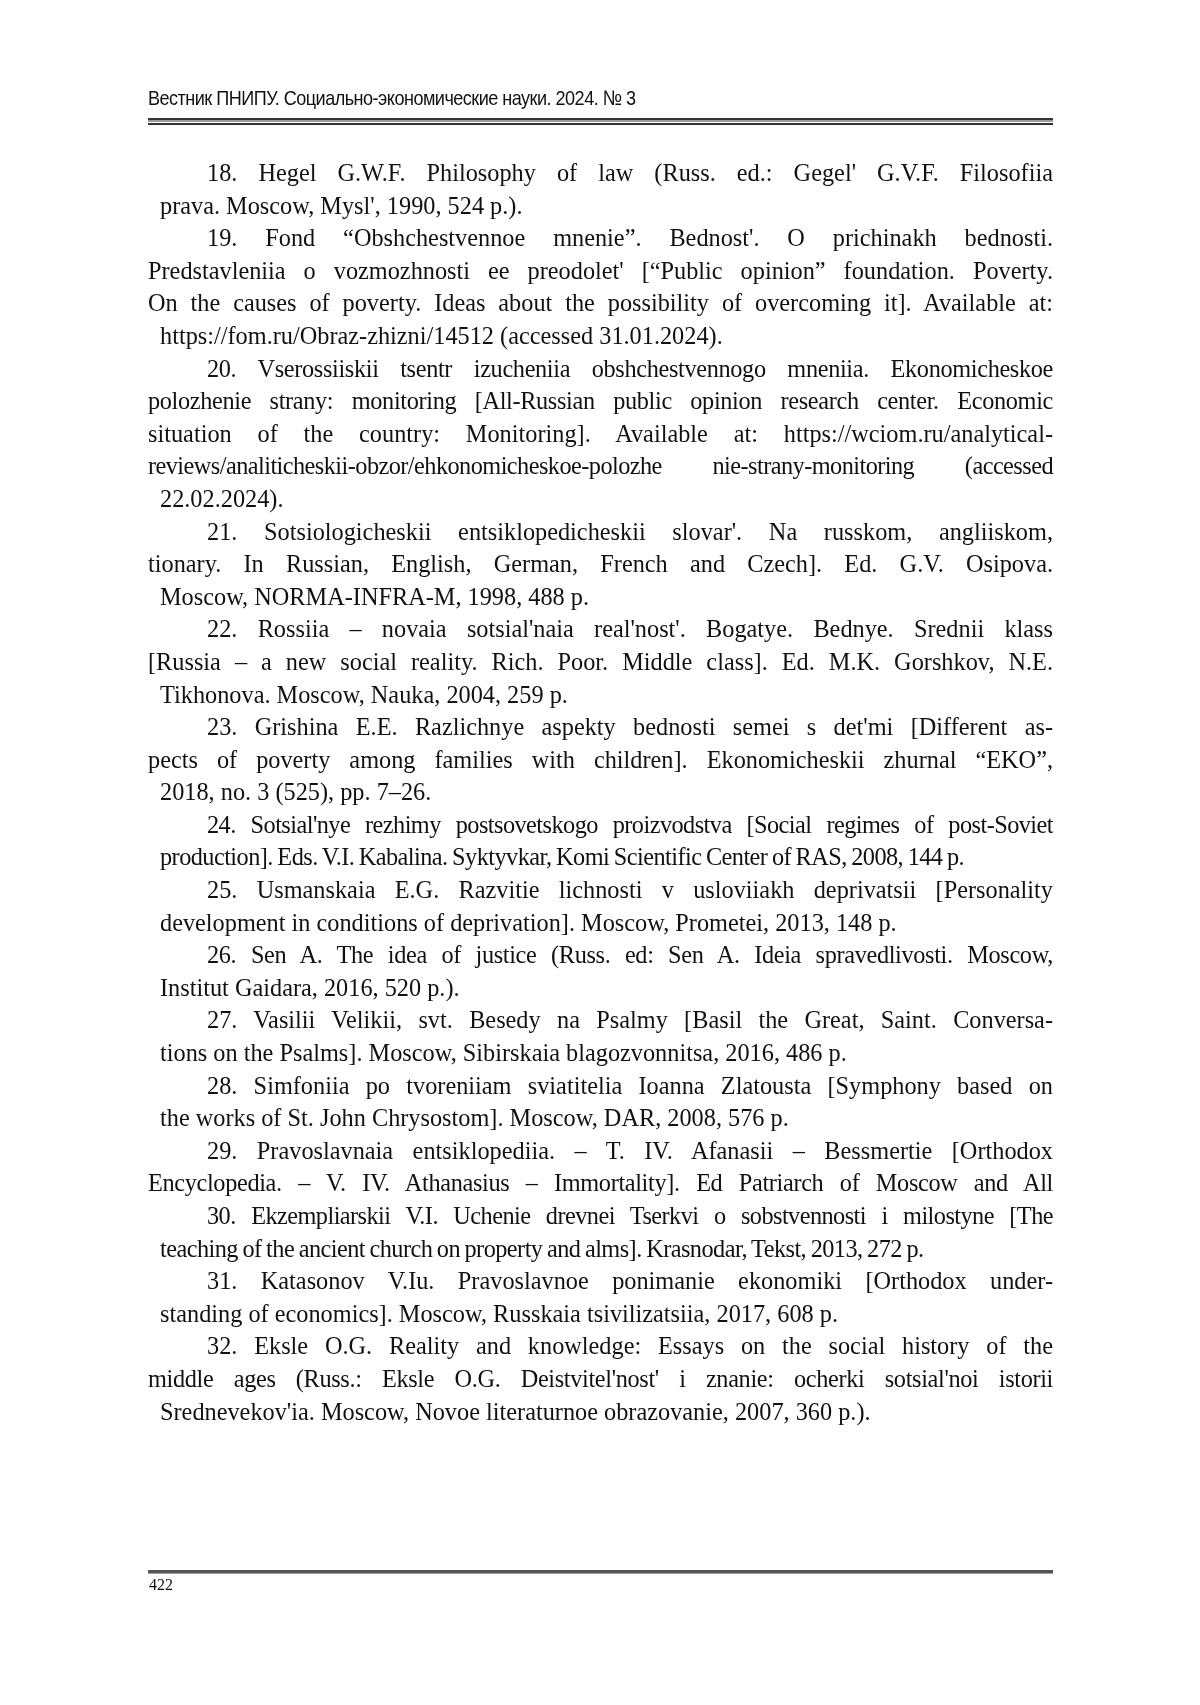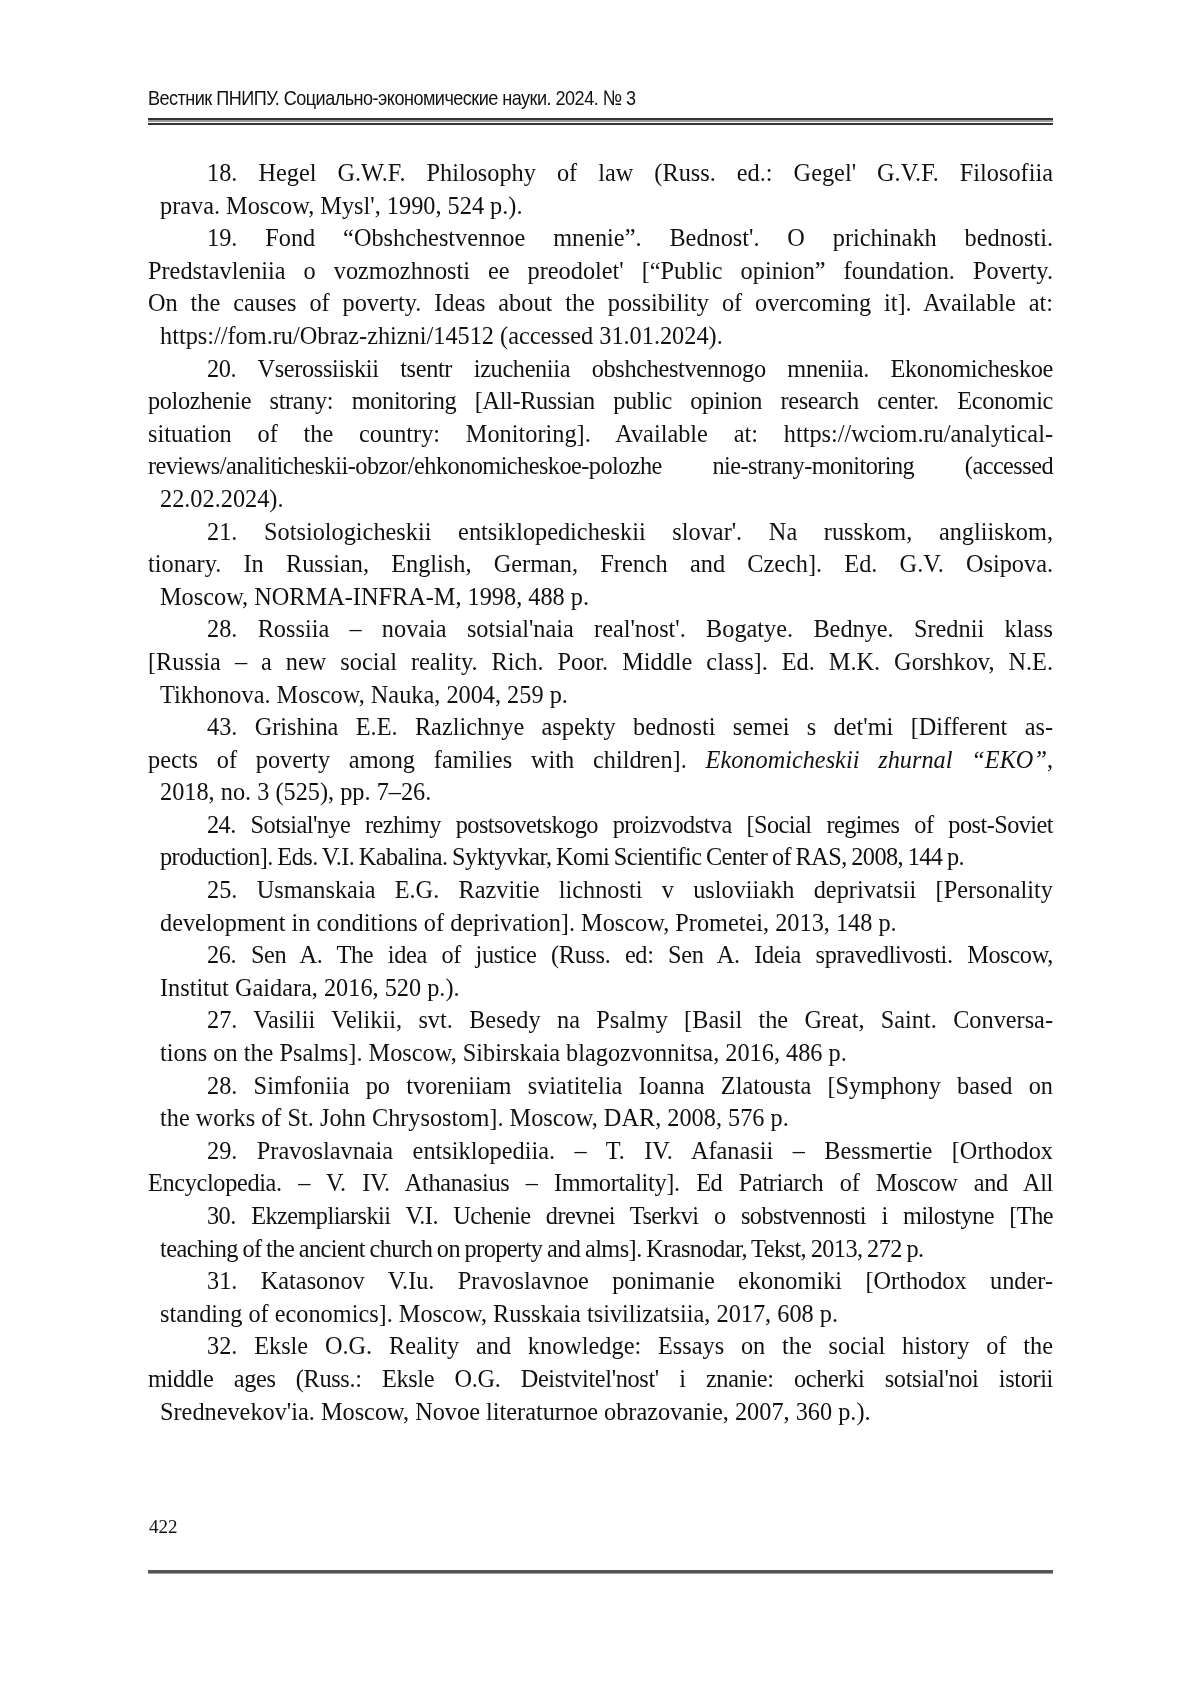--- a/index.html
+++ b/index.html
@@ -64,37 +64,36 @@
     margin-left: 12px;
   }
   .ref .line.tight {
     letter-spacing: -0.55px;
     word-spacing: -1px;
   }
   .ref .line.tight2 {
     letter-spacing: -0.35px;
   }
   .it {
-    font-style: italic;
   }
   .foot-rule {
     position: absolute;
     left: 148px;
     top: 1570px;
     width: 905px;
     height: 3px;
     background: #555555;
     border-bottom: 1px solid #9a9a9a;
   }
   .page-number {
     position: absolute;
     left: 149px;
-    top: 1516px;
+    top: 1576px;
     font-family: "Liberation Serif", serif;
-    font-size: 19px;
+    font-size: 16px;
     color: #111111;
   }
 </style>
 </head>
 <body>
 
 <div class="running-head">Вестник ПНИПУ. Социально-экономические науки. 2024. № 3</div>
 <div class="head-rule"></div>
 
 <div class="refs">
@@ -119,27 +118,27 @@
     <span class="line last">22.02.2024).</span>
   </div>
 
   <div class="ref">
     <span class="line first">21. Sotsiologicheskii entsiklopedicheskii slovar'. Na russkom, angliiskom,</span>
     <span class="line">tionary. In Russian, English, German, French and Czech]. Ed. G.V. Osipova.</span>
     <span class="line last">Moscow, NORMA-INFRA-M, 1998, 488 p.</span>
   </div>
 
   <div class="ref">
-    <span class="line first">28. Rossiia – novaia sotsial'naia real'nost'. Bogatye. Bednye. Srednii klass</span>
+    <span class="line first">22. Rossiia – novaia sotsial'naia real'nost'. Bogatye. Bednye. Srednii klass</span>
     <span class="line">[Russia – a new social reality. Rich. Poor. Middle class]. Ed. M.K. Gorshkov, N.E.</span>
     <span class="line last">Tikhonova. Moscow, Nauka, 2004, 259 p.</span>
   </div>
 
   <div class="ref">
-    <span class="line first">43. Grishina E.E. Razlichnye aspekty bednosti semei s det'mi [Different as-</span>
+    <span class="line first">23. Grishina E.E. Razlichnye aspekty bednosti semei s det'mi [Different as-</span>
     <span class="line"><span>pects of poverty among families with children].</span> <span class="it">Ekonomicheskii zhurnal “EKO”</span><span>,</span></span>
     <span class="line last">2018, no. 3 (525), pp. 7–26.</span>
   </div>
 
   <div class="ref">
     <span class="line first tight">24. Sotsial'nye rezhimy postsovetskogo proizvodstva [Social regimes of post-Soviet</span>
     <span class="line last tight">production]. Eds. V.I. Kabalina. Syktyvkar, Komi Scientific Center of RAS, 2008, 144 p.</span>
   </div>
 
   <div class="ref">

